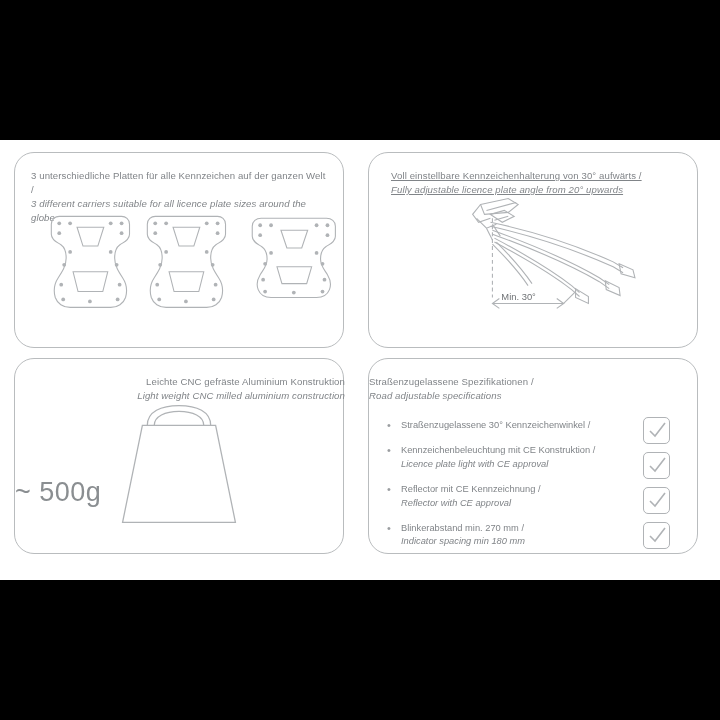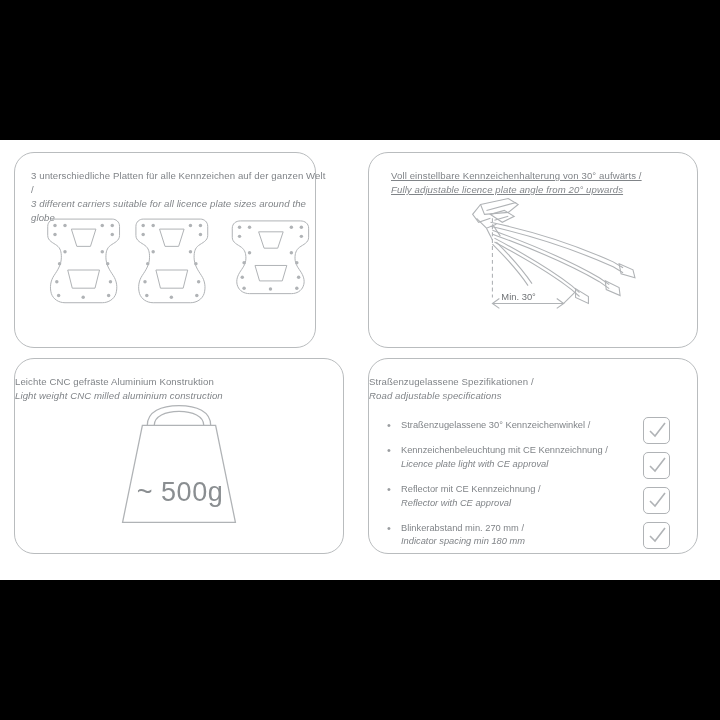--- a/index.html
+++ b/index.html
@@ -27,36 +27,36 @@
     height: 440px;
     background: #ffffff;
   }
   .panel {
     position: absolute;
     border: 1.4px solid #b9bcbe;
     border-radius: 20px;
     background: #ffffff;
     box-sizing: border-box;
   }
-  #panel-carriers { left: 14px;  top: 12px;  width: 302px; height: 196px; padding-left: 40px; }
+  #panel-carriers { left: 14px;  top: 12px;  width: 330px; height: 196px; padding-left: 40px; }
   #panel-angle    { left: 368px; top: 12px;  width: 330px; height: 196px; }
   #panel-weight   { left: 14px;  top: 218px; width: 330px; height: 196px; }
   #panel-specs    { left: 368px; top: 218px; width: 330px; height: 196px; }
 
   .cap {
     color: #808488;
     font-size: 9.6px;
     line-height: 14px;
     letter-spacing: 0.1px;
   }
   .cap .it { font-style: italic; }
 
   #panel-carriers .cap { position: absolute; left: 16px; top: 16px; width: 300px; }
   #panel-angle .cap    { position: absolute; left: 22px; top: 16px; width: 292px; text-decoration: underline; }
-  #panel-weight .cap   { position: absolute; left: 0; top: 16px; width: 330px; text-align: left; }
+  #panel-weight .cap   { position: absolute; left: 0; top: 16px; width: 330px; text-align: right; }
   #panel-specs .cap    { position: absolute; left: 0; top: 16px; width: 330px; }
 
   .art { position: absolute; left: 0; top: 0; width: 100%; height: 100%; pointer-events: none; }
 
   
   .spec-list {
     position: absolute;
     left: 18px;
     top: 60px;
     width: 230px;
@@ -97,21 +97,21 @@
     box-sizing: border-box;
   }
   .checkbox svg { position: absolute; left: 3px; top: 2px; }
 
   
   .weight-label {
     position: absolute;
     left: 0;
     top: 118px;
     width: 330px;
-    text-align: center;
+    text-align: left;
     color: #8a8e91;
     font-size: 27px;
     letter-spacing: 0.5px;
   }
 
   .min-label {
     position: absolute;
     color: #6f7275;
     font-size: 9.5px;
   }
@@ -284,21 +284,21 @@
       <div class="spec-list">
         <div class="spec-row">
           <div class="bullet">•</div>
           <div class="spec-text">
             <span>Straßenzugelassene 30° Kennzeichenwinkel /</span>
           </div>
         </div>
         <div class="spec-row">
           <div class="bullet">•</div>
           <div class="spec-text">
-            <span>Kennzeichenbeleuchtung mit CE Kennzeichnung /</span>
+            <span>Kennzeichenbeleuchtung mit CE Konstruktion /</span>
             <span class="it">Licence plate light with CE approval</span>
           </div>
         </div>
         <div class="spec-row">
           <div class="bullet">•</div>
           <div class="spec-text">
             <span>Reflector mit CE Kennzeichnung /</span>
             <span class="it">Reflector with CE approval</span>
           </div>
         </div>

